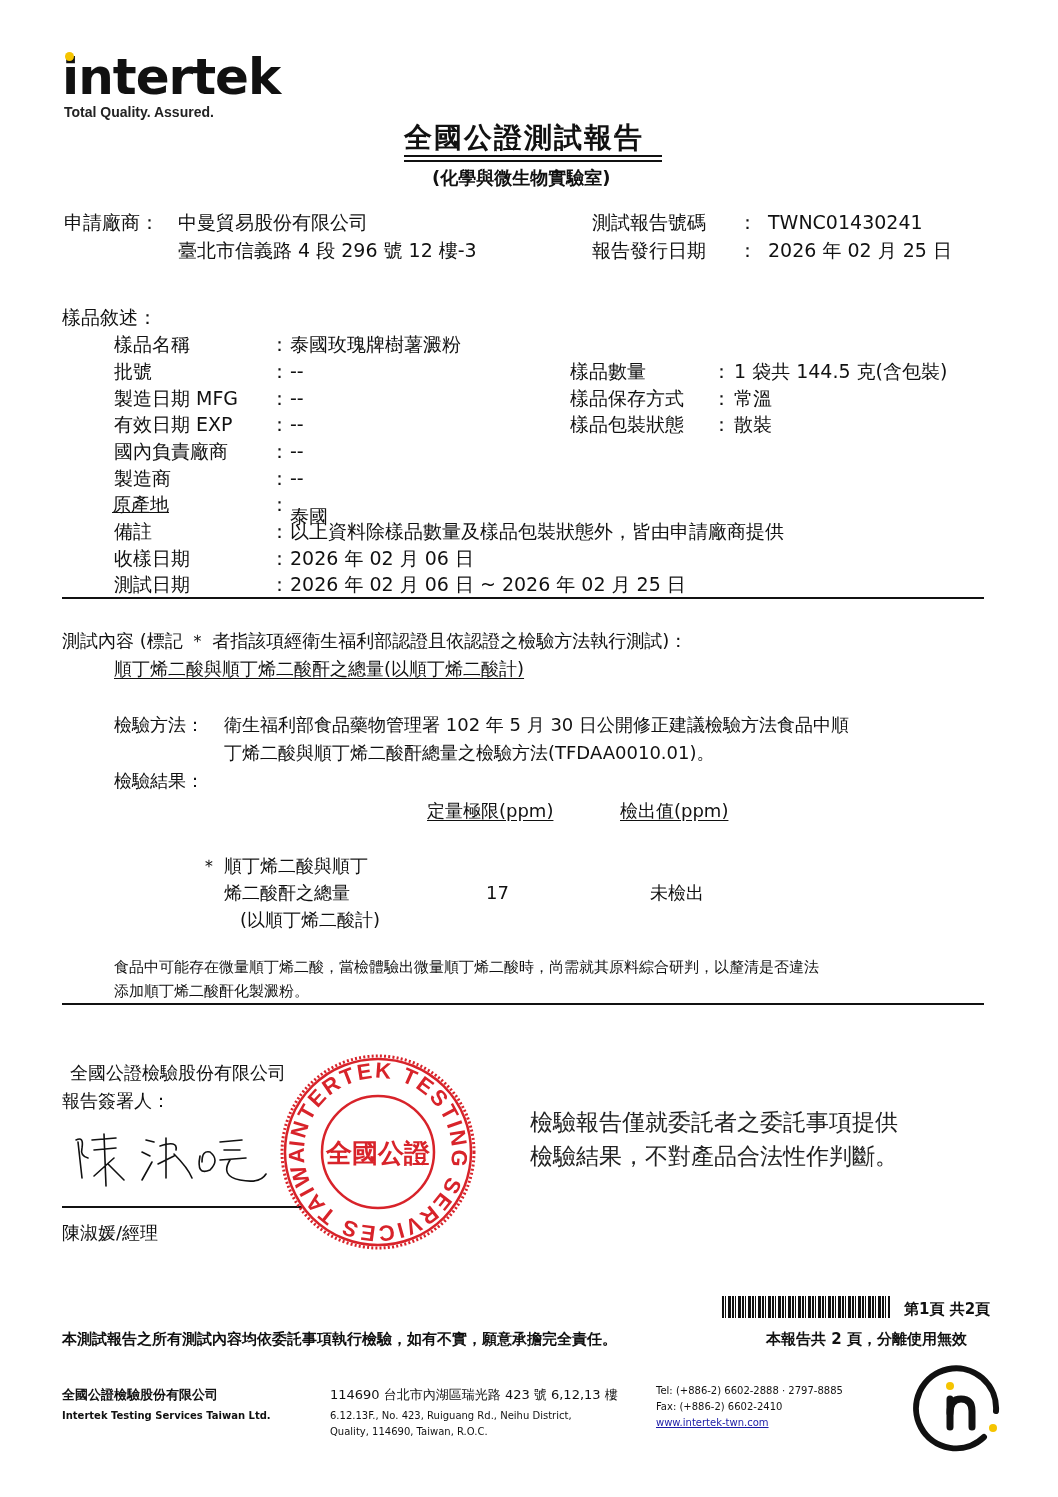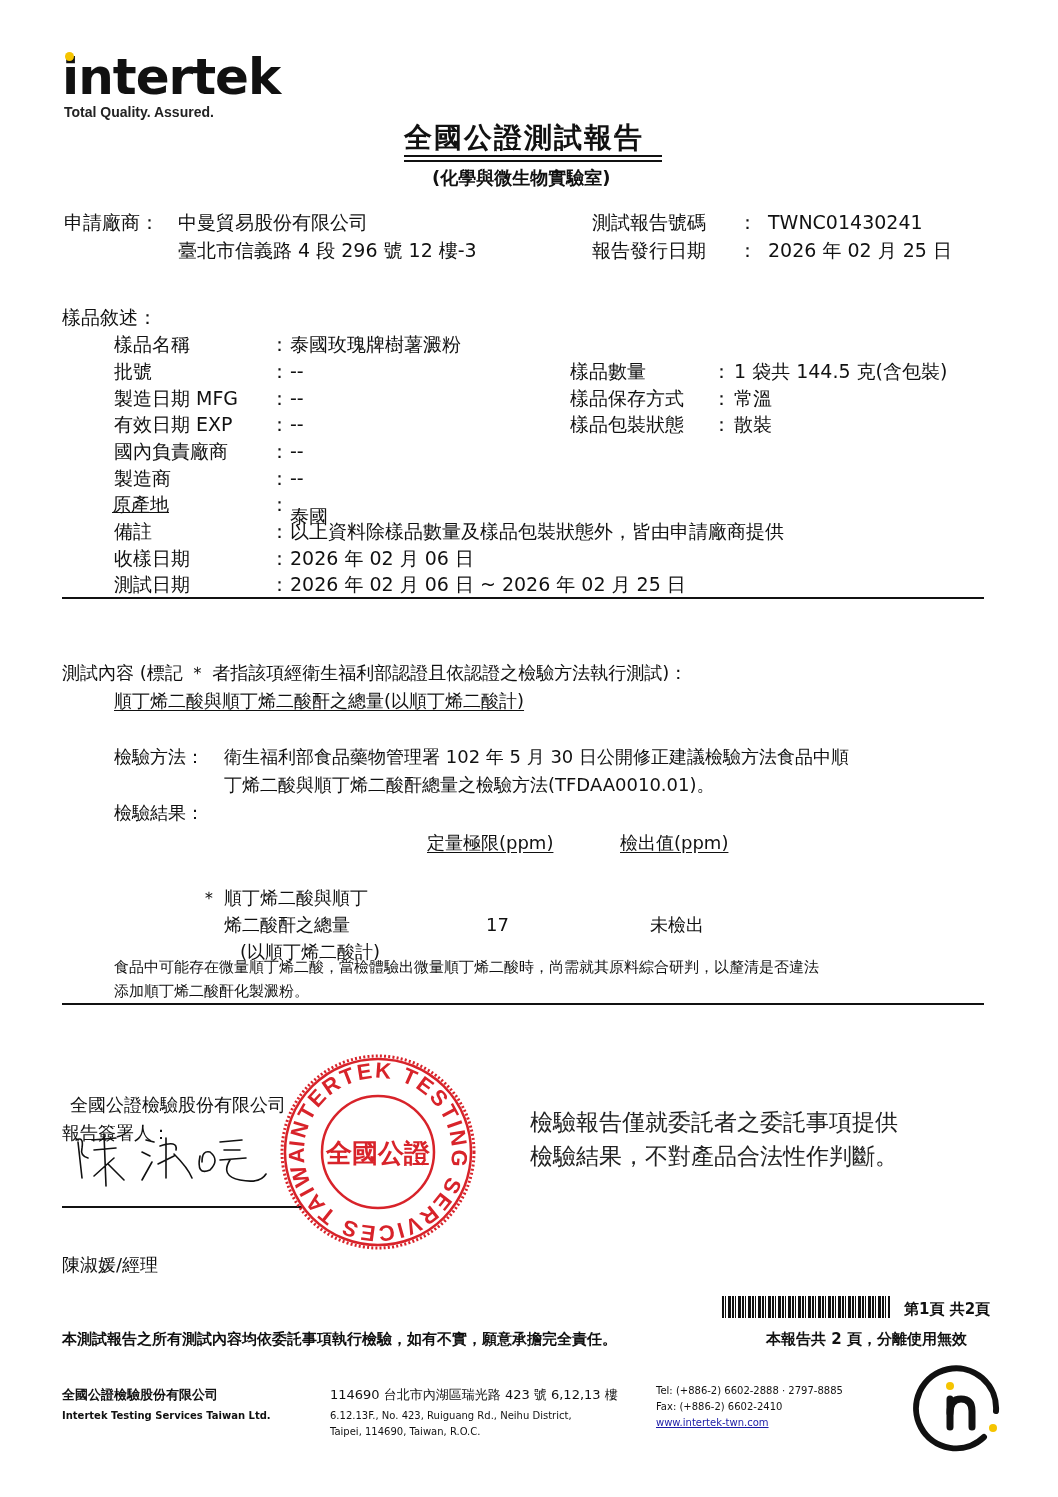--- a/index.html
+++ b/index.html
@@ -1,20 +1,20 @@
 <!DOCTYPE html>
 <html><head>
   <meta charset="utf-8">
   <style>
     * { margin: 0; padding: 0; box-sizing: border-box; }
     html, body { width: 1058px; height: 1497px; background: #ffffff; }
     body { position: relative; font-family: "DejaVu Sans", "Liberation Sans", sans-serif; color: #111; overflow: hidden; }
     .abs { position: absolute; white-space: nowrap; }
     .t19 { font-size: 19px; line-height: 26px; }
-    .t18 { font-size: 18px; line-height: 26px; margin-top: 32px; }
+    .t18 { font-size: 18px; line-height: 26px; }
     .t15 { font-size: 15px; line-height: 22px; }
     .t13 { font-size: 13px; line-height: 18px; }
     .t11 { font-size: 10px; line-height: 15px; }
     .bold { font-weight: bold; }
     .ul { text-decoration: underline; text-underline-offset: 3px; }
 
     
     .logo-word { font-family: "DejaVu Sans", sans-serif; font-size: 50px; font-weight: bold; letter-spacing: -1px; color: #111; line-height: 50px; }
     .logo-dot { position: absolute; width: 9px; height: 9px; border-radius: 50%; background: #f5c400; }
     .logo-tag { font-family: "Liberation Sans", sans-serif; font-size: 14px; font-weight: bold; color: #222; }
@@ -188,21 +188,21 @@
 <div class="barcode"></div>
 <div class="abs t15 bold" style="left:904px; top:1298px;">第1頁 共2頁</div>
 <div class="abs t15 bold" style="left:62px; top:1328px;">本測試報告之所有測試內容均依委託事項執行檢驗，如有不實，願意承擔完全責任。</div>
 <div class="abs t15 bold" style="left:766px; top:1328px;">本報告共 2 頁，分離使用無效</div>
 
 <div class="abs t13 bold" style="left:62px; top:1386px;">全國公證檢驗股份有限公司</div>
 <div class="abs t11 bold" style="left:62px; top:1408px;">Intertek Testing Services Taiwan Ltd.</div>
 
 <div class="abs t13" style="left:330px; top:1386px;">114690 台北市內湖區瑞光路 423 號 6,12,13 樓</div>
 <div class="abs t11" style="left:330px; top:1408px;">6.12.13F., No. 423, Ruiguang Rd., Neihu District,</div>
-<div class="abs t11" style="left:330px; top:1424px;">Taipei, 114690, Taiwan, R.O.C.</div>
+<div class="abs t11" style="left:330px; top:1424px;">Quality, 114690, Taiwan, R.O.C.</div>
 
 <div class="abs t11" style="left:656px; top:1383px;">Tel: (+886-2) 6602-2888 · 2797-8885</div>
 <div class="abs t11" style="left:656px; top:1399px;">Fax: (+886-2) 6602-2410</div>
 <a class="abs t11 footer-link" style="left:656px; top:1415px;">www.intertek-twn.com</a>
 
 <svg class="in-logo" viewBox="0 0 92 92">
   <path d="M 74 72 A 40 40 0 1 1 86 46" fill="none" stroke="#111" stroke-width="6" stroke-linecap="round"></path>
   <circle cx="40" cy="21" r="4" fill="#f5c400"></circle>
   <circle cx="83" cy="63" r="4" fill="#f5c400"></circle>
   <path d="M 40 34 L 40 62" fill="none" stroke="#111" stroke-width="7" stroke-linecap="round"></path>

